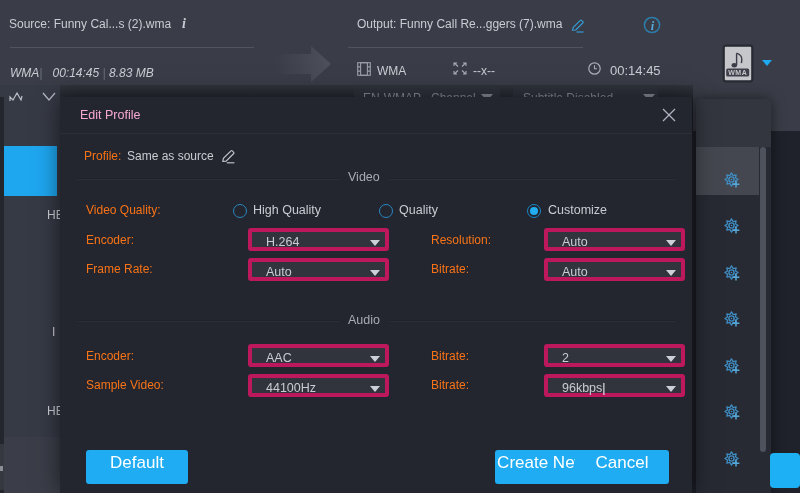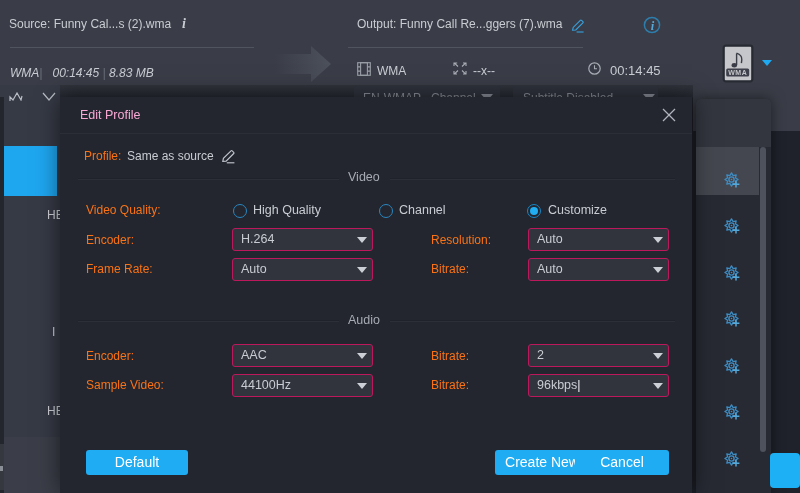--- a/index.html
+++ b/index.html
@@ -8,27 +8,27 @@
   .abs { position:absolute; }
   .topbar { left:0; top:0; width:800px; height:85px; background:#3a3d47; }
   .tr-ext { left:693px; top:85px; width:107px; height:46px; background:#3a3d47; }
   .midstrip { left:60px; top:85px; width:633px; height:13px; background:linear-gradient(#31343c, #262932); }
   .sidebar { left:0; top:85px; width:60px; height:408px; background:#363a45; }
   .rightdark { left:771px; top:131px; width:29px; height:362px; background:#1f222b; }
   .txt { color:#c9ccd2; font-size:12px; white-space:nowrap; }
   .lbl { color:#f97316; font-size:12px; white-space:nowrap; }
   .sep-line { height:1px; background:#50545e; }
   .dlg { left:60px; top:97px; width:632px; height:396px; background:#23262f; box-shadow:0 0 22px rgba(0,0,0,0.55); }
-  .sel { background:#31343d; border:1px solid #be185d; line-height:21px; border-radius:3px; height:23px; color:#c9ccd2; font-size:12.5px; padding-left:8px; }
+  .sel { background:#31343d; border:4px solid #be185d; line-height:21px; border-radius:3px; height:23px; color:#c9ccd2; font-size:12.5px; padding-left:14px;margin-left:16px; }
   .sel .arr { position:absolute; right:5px; top:8px; width:0; height:0; border-left:5.5px solid transparent; border-right:5.5px solid transparent; border-top:6.5px solid #ccd0d6; }
   .radio { width:14px; height:14px; border:1.5px solid #2a86bf; border-radius:50%; }
   .radio.on { border-color:#1787c5; display:flex; align-items:center; justify-content:center; }
   .radio.on::after { content:""; width:8px; height:8px; background:#22aef2; border-radius:50%; }
   .hdrline { height:2px; background:#1f222a; border-bottom:1px solid rgba(82,86,98,0.25); }
-  .btn { background:#20acf2; border-radius:3px; color:#fff; font-size:14px; text-align:center; line-height:25px; height:25px; }
+  .btn { background:#20acf2; border-radius:3px; color:#fff; font-size:17px; text-align:center; line-height:25px; height:34px; }
   .popup { left:696px; top:99px; width:75px; height:394px; background:#272a33; border-radius:4px 4px 0 0; box-shadow:0 0 14px rgba(0,0,0,0.5); }
 </style>
 </head>
 <body>
   <div class="abs topbar"></div>
   <div class="abs tr-ext"></div>
   <div class="abs midstrip"></div>
   <div class="abs rightdark"></div>
 
   <div class="abs txt" style="left:9px; top:17px;">Source: Funny Cal...s (2).wma</div>
@@ -193,21 +193,21 @@
   </svg>
 
   <div class="abs hdrline" style="left:78px; top:178px; width:261px;"></div>
   <div class="abs" style="left:348px; top:170px; color:#a7abb3; font-size:12.5px;">Video</div>
   <div class="abs hdrline" style="left:390px; top:178px; width:285px;"></div>
 
   <div class="abs lbl" style="left:86px; top:203px;">Video Quality:</div>
   <div class="abs radio" style="left:233px; top:204px;"></div>
   <div class="abs txt" style="left:253px; top:203px; font-size:12.5px;">High Quality</div>
   <div class="abs radio" style="left:379px; top:204px;"></div>
-  <div class="abs txt" style="left:399px; top:203px; font-size:12.5px;">Channel</div>
+  <div class="abs txt" style="left:399px; top:203px; font-size:12.5px;">Quality</div>
   <div class="abs radio on" style="left:527px; top:204px;"></div>
   <div class="abs txt" style="left:548px; top:203px; font-size:12.5px;">Customize</div>
 
   <div class="abs lbl" style="left:86px; top:233px;">Encoder:</div>
   <div class="abs sel" style="left:232px; top:228px; width:141px;">H.264<span class="arr"></span></div>
   <div class="abs lbl" style="left:431px; top:233px;">Resolution:</div>
   <div class="abs sel" style="left:528px; top:228px; width:141px;">Auto<span class="arr"></span></div>
 
   <div class="abs lbl" style="left:86px; top:262px;">Frame Rate:</div>
   <div class="abs sel" style="left:232px; top:258px; width:141px;">Auto<span class="arr"></span></div>

